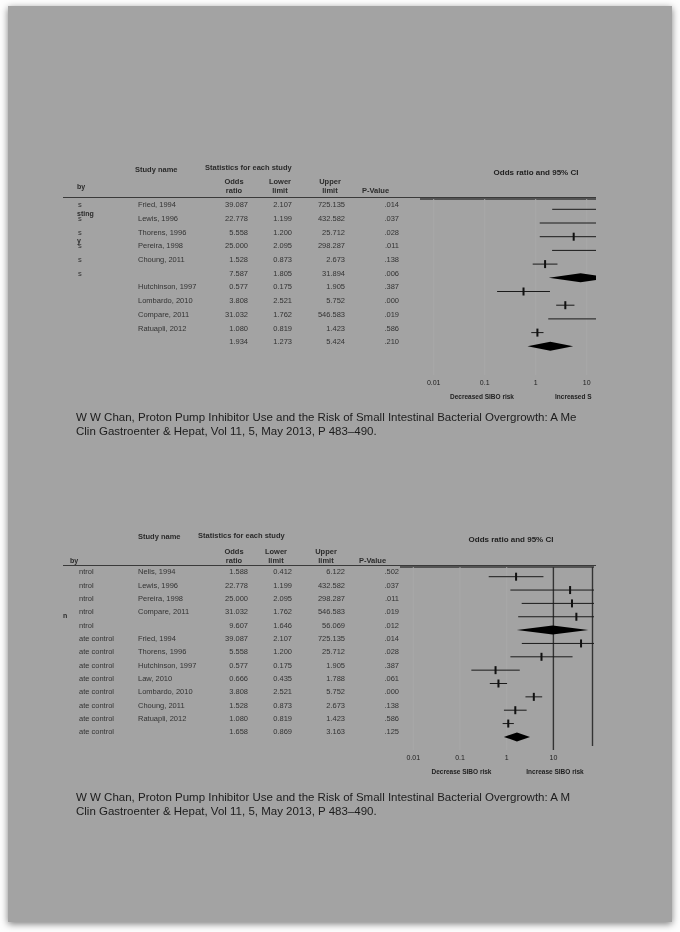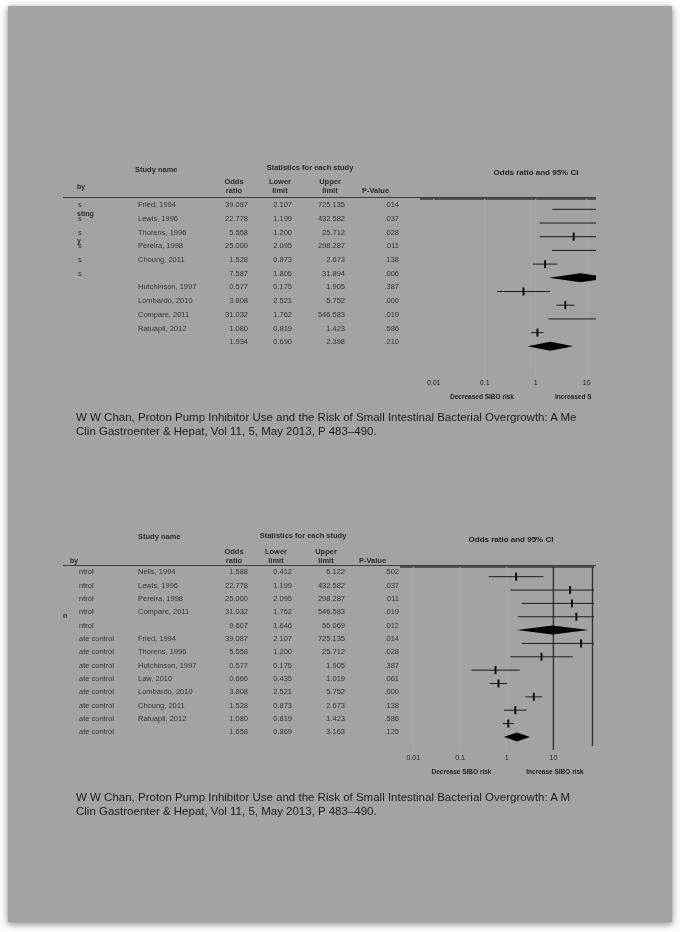--- a/index.html
+++ b/index.html
@@ -5,21 +5,21 @@
   html,body{margin:0;padding:0;width:680px;height:932px;background:#ffffff;overflow:hidden;
             font-family:"Liberation Sans",sans-serif;}
   #pageWrap{position:relative;width:680px;height:932px;background:#fdfdfd;}
   #sheet{position:absolute;left:8px;top:6px;width:664px;height:916px;background:#a3a3a3;
          box-shadow:0 2px 7px rgba(0,0,0,.5);}
   .figure{position:absolute;overflow:hidden;color:#2b2b2b;}
   .figure *{position:absolute;}
   .group-hdr{font-size:7px;font-weight:bold;line-height:9px;white-space:pre;}
   .group-hdr div{position:static;}
   .study-hdr{font-size:7.5px;font-weight:bold;}
-  .stats-hdr{font-size:7.5px;font-weight:bold;text-align:center;}
+  .stats-hdr{font-size:7.5px;font-weight:bold;text-align:left;}
   .col-hdr{font-size:7.5px;font-weight:bold;line-height:9px;text-align:center;}
   .col-hdr div{position:static;}
   .pv-hdr{font-size:7.5px;font-weight:bold;}
   .hdr-rule{height:1.4px;background:#3a3a3a;}
   .rows{position:absolute;}
   .trow{position:static;display:flex;align-items:center;font-size:7.5px;color:#333;}
   .trow div{position:static;}
   .c.g{width:75px;box-sizing:border-box;}
   .fig-a .c.g{padding-left:15px;}
   .fig-b .c.g{padding-left:16px;}
@@ -138,22 +138,22 @@
       <div class="c s">Ratuapli, 2012</div>
       <div class="c n or">1.080</div>
       <div class="c n lo">0.819</div>
       <div class="c n hi">1.423</div>
       <div class="c n p">.586</div>
     </div>
           <div class="trow" style="height: 13.7px;">
       <div class="c g"></div>
       <div class="c s"></div>
       <div class="c n or">1.934</div>
-      <div class="c n lo">0.690</div>
-      <div class="c n hi">2.398</div>
+      <div class="c n lo">1.273</div>
+      <div class="c n hi">5.424</div>
       <div class="c n p">.210</div>
     </div>
         </div>
     <svg id="plot0" class="plot" width="176" height="250" style="left:360px;top:0;">
           <text x="116" y="17" text-anchor="middle" font-size="8" font-weight="bold" fill="#222" font-family="Liberation Sans, sans-serif">Odds ratio and 95% CI</text>
           <line x1="0" y1="41" x2="176" y2="41" stroke="#3a3a3a" stroke-width="1.3"></line>
           <line x1="13.700000000000003" y1="41" x2="13.700000000000003" y2="217" stroke="#a8a8a8" stroke-width="1"></line>
           <text x="13.700000000000003" y="227" text-anchor="middle" font-size="7" fill="#222" font-family="Liberation Sans, sans-serif">0.01</text>
           <line x1="64.7" y1="41" x2="64.7" y2="217" stroke="#a8a8a8" stroke-width="1"></line>
           <text x="64.7" y="227" text-anchor="middle" font-size="7" fill="#222" font-family="Liberation Sans, sans-serif">0.1</text>
@@ -272,21 +272,21 @@
       <div class="c n or">0.577</div>
       <div class="c n lo">0.175</div>
       <div class="c n hi">1.905</div>
       <div class="c n p">.387</div>
     </div>
           <div class="trow" style="height: 13.35px;">
       <div class="c g">ate control</div>
       <div class="c s">Law, 2010</div>
       <div class="c n or">0.666</div>
       <div class="c n lo">0.435</div>
-      <div class="c n hi">1.019</div>
+      <div class="c n hi">1.788</div>
       <div class="c n p">.061</div>
     </div>
           <div class="trow" style="height: 13.35px;">
       <div class="c g">ate control</div>
       <div class="c s">Lombardo, 2010</div>
       <div class="c n or">3.808</div>
       <div class="c n lo">2.521</div>
       <div class="c n hi">5.752</div>
       <div class="c n p">.000</div>
     </div>

